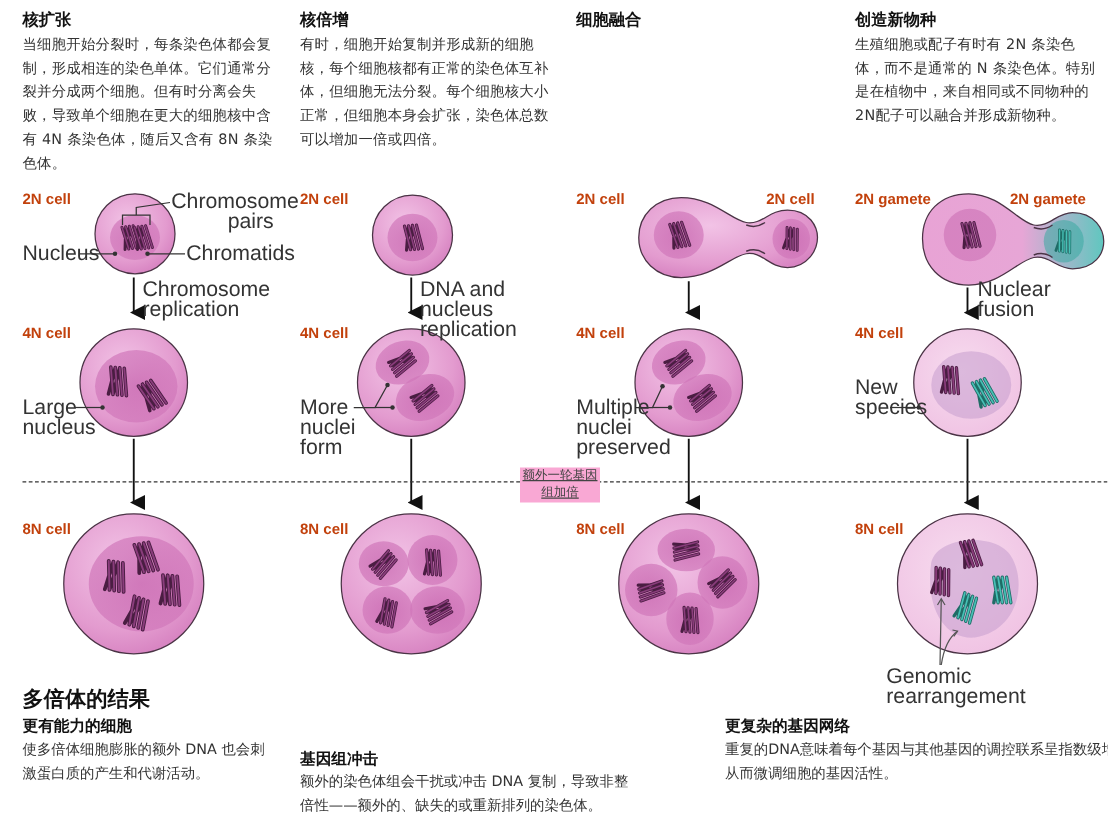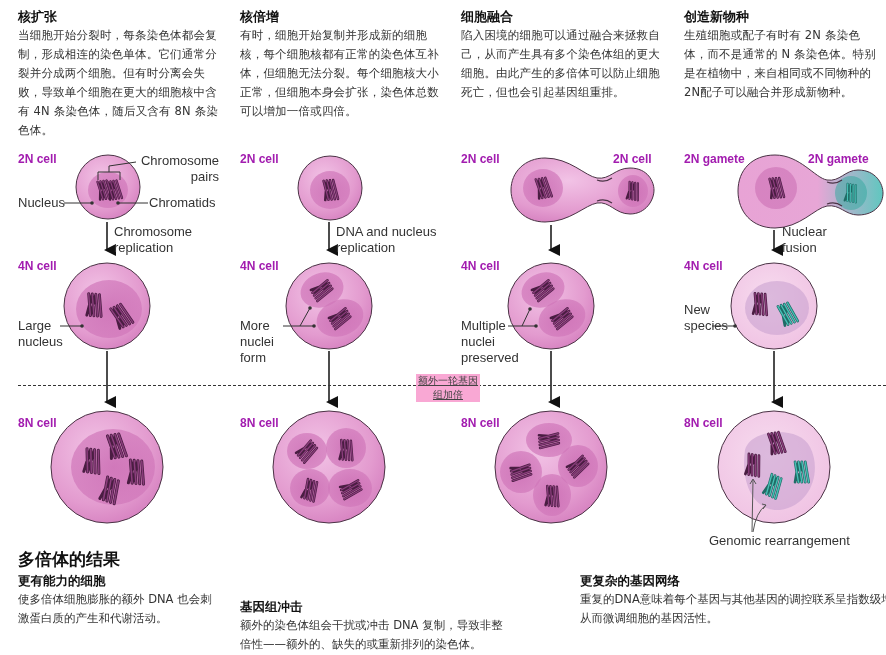--- a/index.html
+++ b/index.html
@@ -1,42 +1,41 @@
 <!DOCTYPE html>
 <html><head>
 <meta charset="utf-8">
 <style>
   html,body{margin:0;padding:0;background:#fff;}
   body{width:886px;height:655px;position:relative;overflow:hidden;font-family:"DejaVu Sans","Liberation Sans",sans-serif;color:#222;}
   .abs{position:absolute;}
   .col-title{font-weight:bold;font-size:13px;line-height:18px;color:#111;}
   .col-desc{font-size:11.5px;line-height:19px;color:#333;letter-spacing:0.2px;}
-  .lbl-bold{font-family:"Liberation Sans",sans-serif;font-weight:bold;font-size:12px;color:#a21caf;white-space:nowrap;}
-  .lbl{font-family:"Liberation Sans",sans-serif;font-size:13px;line-height:16px;color:#333;}
+  .lbl-bold{font-family:"Liberation Sans",sans-serif;font-weight:bold;font-size:12px;color:#c2410c;white-space:nowrap;}
+  .lbl{font-family:"Liberation Sans",sans-serif;font-size:17px;line-height:16px;color:#333;}
   .divider{position:absolute;left:18px;top:385px;width:868px;border-top:1.5px dashed #333;}
   .div-label{position:absolute;left:416px;top:374px;width:64px;text-align:center;font-size:10px;line-height:14px;color:#444;background:#f9a8d4;text-decoration:underline;}
   .sec-title{font-weight:bold;font-size:17px;color:#111;text-align:right;}
   .sub-title{font-weight:bold;font-size:12.5px;color:#111;}
   .sub-desc{font-size:11.5px;line-height:19px;color:#333;}
   svg{position:absolute;left:0;top:0;}
 </style>
 </head>
 <body>
 
 <div class="abs" style="left:18px;top:8px;width:210px;">
   <div class="col-title">核扩张</div>
   <div class="col-desc">当细胞开始分裂时，每条染色体都会复制，形成相连的染色单体。它们通常分裂并分成两个细胞。但有时分离会失败，导致单个细胞在更大的细胞核中含有 4N 条染色体，随后又含有 8N 条染色体。</div>
 </div>
 <div class="abs" style="left:240px;top:8px;width:204px;">
   <div class="col-title">核倍增</div>
   <div class="col-desc">有时，细胞开始复制并形成新的细胞核，每个细胞核都有正常的染色体互补体，但细胞无法分裂。每个细胞核大小正常，但细胞本身会扩张，染色体总数可以增加一倍或四倍。</div>
 </div>
 <div class="abs" style="left:461px;top:8px;width:204px;">
   <div class="col-title">细胞融合</div>
-  <div class="col-desc">陷入困境的细胞可以通过融合来拯救自己，从而产生具有多个染色体组的更大细胞。由此产生的多倍体可以防止细胞死亡，但也会引起基因组重排。</div>
 </div>
 <div class="abs" style="left:684px;top:8px;width:196px;">
   <div class="col-title">创造新物种</div>
   <div class="col-desc">生殖细胞或配子有时有 2N 条染色体，而不是通常的 N 条染色体。特别是在植物中，来自相同或不同物种的2N配子可以融合并形成新物种。</div>
 </div>
 
 <svg width="886" height="655" viewBox="0 0 886 655">
   <defs>
     <radialGradient id="cellG" cx="40%" cy="35%" r="70%">
       <stop offset="0%" stop-color="#f2c3e6"></stop>

